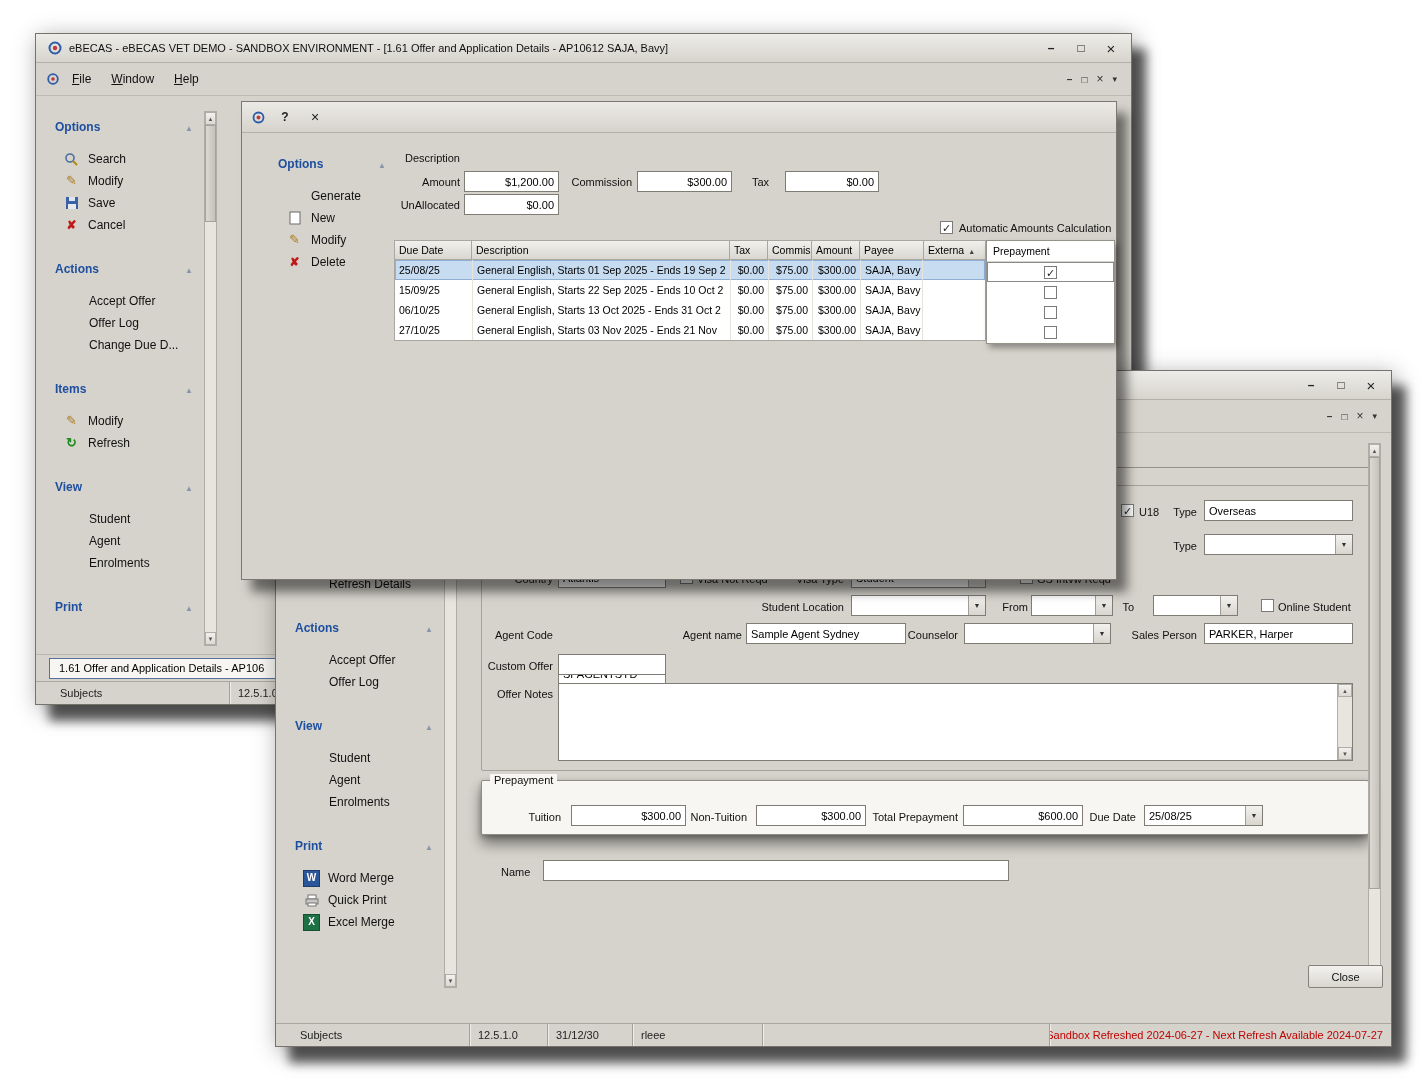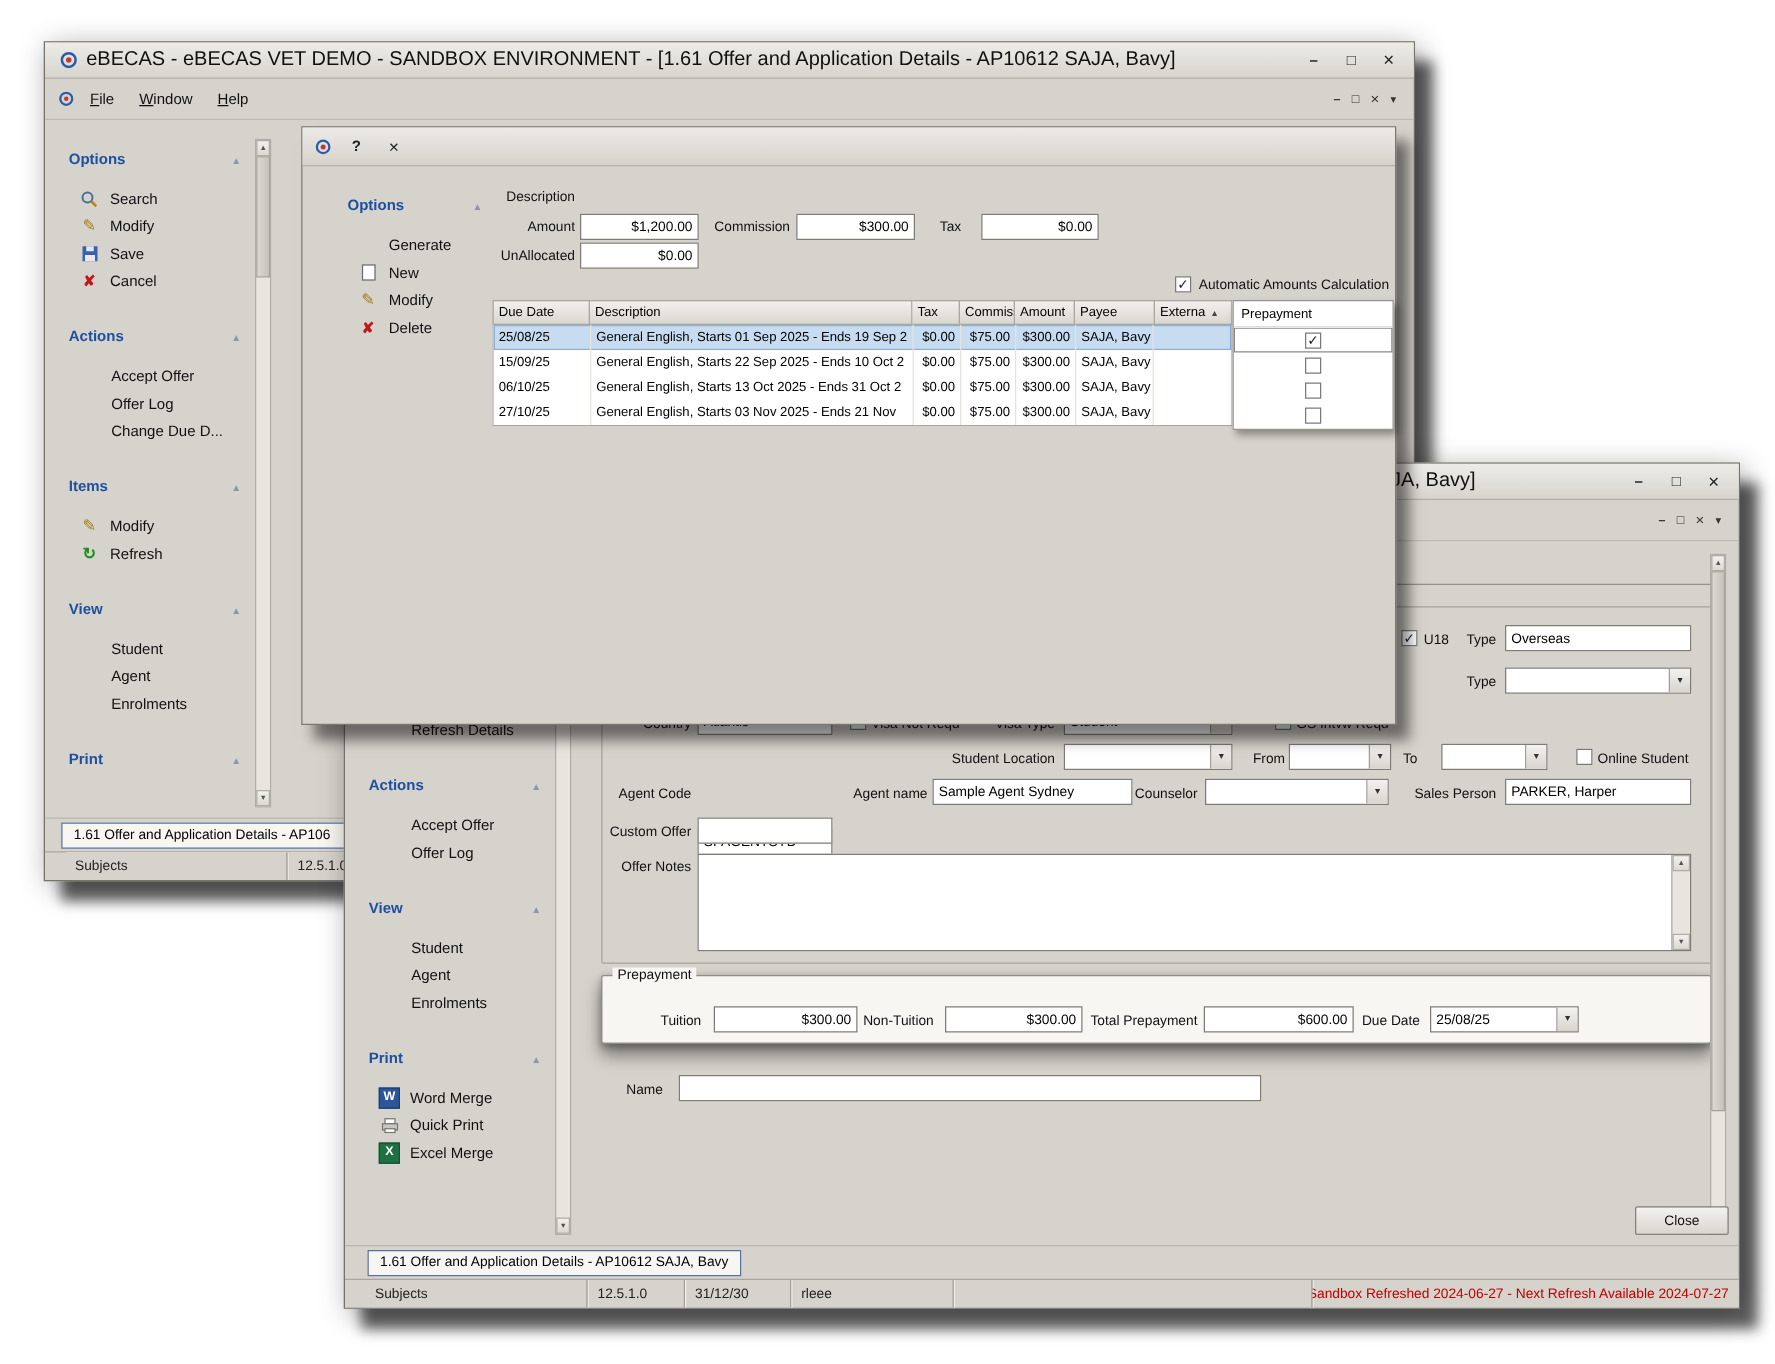--- a/index.html
+++ b/index.html
@@ -4,21 +4,21 @@
 <style>
   html,body{width:1420px;height:1091px;margin:0;background:#ffffff;overflow:hidden;
     font-family:"Liberation Sans",sans-serif;-webkit-font-smoothing:antialiased;}
   .window{position:absolute;background:#d6d3cc;border:1px solid #76736d;
     box-shadow:14px 16px 10px rgba(0,0,0,.62),3px 4px 22px rgba(0,0,0,.35);
     display:flex;flex-direction:column;}
   .back-window{left:35px;top:33px;width:1095px;height:670px;}
   .front-window{left:275px;top:370px;width:1115px;height:675px;}
   .titlebar{height:28px;flex:0 0 28px;display:flex;align-items:center;gap:6px;padding:0 6px 0 10px;
     background:linear-gradient(#edece8,#d7d4cd);border-bottom:1px solid #b3b0a9;}
-  .title{flex:1;font-size:16px;color:#111;white-space:nowrap;overflow:hidden;}
+  .title{flex:1;font-size:11px;color:#111;white-space:nowrap;overflow:hidden;}
   .win-controls{display:flex;gap:2px;}
   .win-btn{width:28px;height:19px;display:flex;align-items:center;justify-content:center;font-size:12px;color:#222;}
   .wb-min::after{content:"–";font-weight:bold;}
   .wb-max::after{content:"□";}
   .wb-close::after{content:"×";font-size:15px;}
   .menubar{height:32px;flex:0 0 32px;display:flex;align-items:center;gap:2px;padding:0 8px;
     border-bottom:1px solid #bdbab3;}
   .menu-item{display:inline-block;font-size:12px;padding:5px 9px;color:#111;}
   .menu-item::first-letter{text-decoration:underline;}
   .mdi-controls{margin-left:auto;display:flex;gap:9px;align-items:center;color:#333;padding-right:6px;}
@@ -655,25 +655,20 @@
 
     <div class="vscroll" style="left:1092px;top:10px;height:545px;">
       <span class="sa sa-up"></span>
       <span class="sthumb" style="height:430px;"></span>
       <span class="sfill"></span>
       <span class="sa sa-down"></span>
     </div>
     <div class="btn" style="left:1032px;top:532px;width:75px;height:23px;">Close</div>
   </div>
 
-  <div class="tabstrip">
-    <div class="doc-tab" style="margin-left:18px;">
-      <span>1.61 Offer and Application Details - AP10612 SAJA, Bavy</span>
-    </div>
-  </div>
   <div class="statusbar">
     <span class="sb-cell" style="width:178px;">Subjects</span>
     <span class="sb-cell" style="width:78px;">12.5.1.0</span>
     <span class="sb-cell" style="width:85px;">31/12/30</span>
     <span class="sb-cell" style="width:130px;">rleee</span>
     <span class="sb-cell" style="width:287px;"></span>
     <span class="sb-cell sb-fill sb-alert">Sandbox Refreshed 2024-06-27 - Next Refresh Available 2024-07-27</span>
   </div>
 </div>
 

